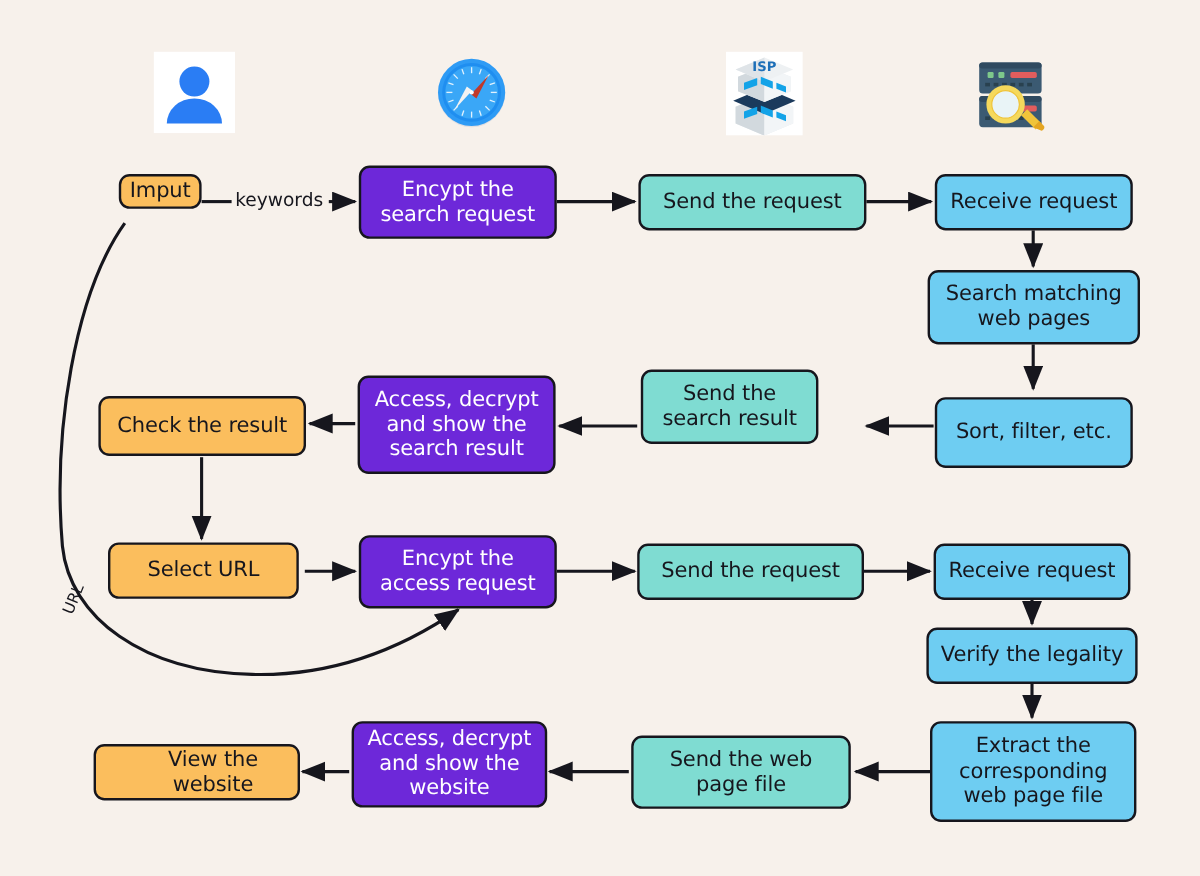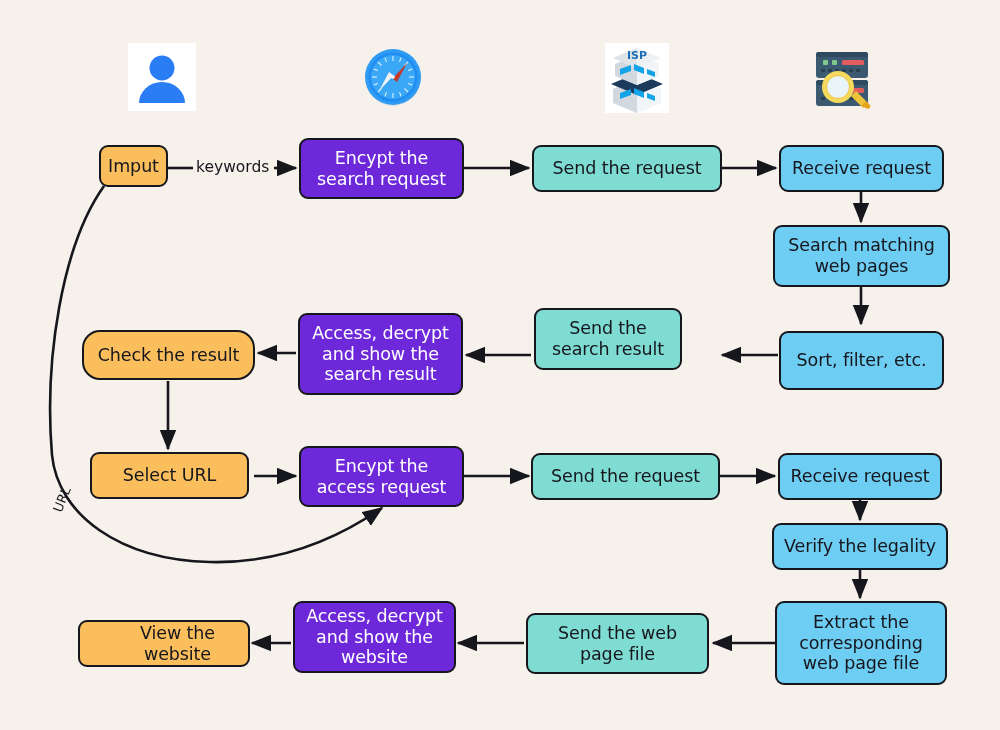--- a/index.html
+++ b/index.html
@@ -232,37 +232,37 @@
       </g>
 
       <path d="M44 54 L56 66 L61 61 L49 49 Z" fill="#f0c43a"></path>
       <path d="M54 64 L59 59 L63 63 C64 64.5 62.5 66.5 61 67 Z" fill="#e5a520"></path>
       <circle cx="31" cy="45" r="16" fill="#f5d95c"></circle>
       <circle cx="31" cy="45" r="11.5" fill="#e9f4f7"></circle>
       <circle cx="31" cy="45" r="11.5" fill="none" stroke="#f0c43a" stroke-width="1"></circle>
     </svg>
   </div>
 
-  <div class="node orange" style="left:99px; top:145px; width:69px; height:42px;">Imput</div>
+  <div class="node orange" style="left:99px; top:145px; width:69px; height:29px;">Imput</div>
 
   <div class="node purple" style="left:299px; top:138px; width:165px; height:61px;">Encypt the search request</div>
 
   <div class="node teal" style="left:532px; top:145px; width:190px; height:47px;">Send the request</div>
 
   <div class="node blue" style="left:779px; top:145px; width:165px; height:47px;">Receive request</div>
 
   <div class="node blue" style="left:773px; top:225px; width:177px; height:62px;">Search matching web pages</div>
 
   <div class="node blue" style="left:779px; top:331px; width:165px; height:59px;">Sort, filter, etc.</div>
 
   <div class="node teal" style="left:534px; top:308px; width:148px; height:62px;">Send the search result</div>
 
   <div class="node purple" style="left:298px; top:313px; width:165px; height:82px;">Access, decrypt and show the search result</div>
 
-  <div class="node orange" style="left:82px; top:330px; width:173px; height:50px;border-radius:18px;">Check the result</div>
+  <div class="node orange" style="left:82px; top:330px; width:173px; height:50px;">Check the result</div>
 
   <div class="node orange" style="left:90px; top:452px; width:159px; height:47px;">Select URL</div>
 
   <div class="node purple" style="left:299px; top:446px; width:165px; height:61px;">Encypt the access request</div>
 
   <div class="node teal" style="left:531px; top:453px; width:189px; height:47px;">Send the request</div>
 
   <div class="node blue" style="left:778px; top:453px; width:164px; height:47px;">Receive request</div>
 
   <div class="node blue" style="left:772px; top:523px; width:176px; height:47px;">Verify the legality</div>

